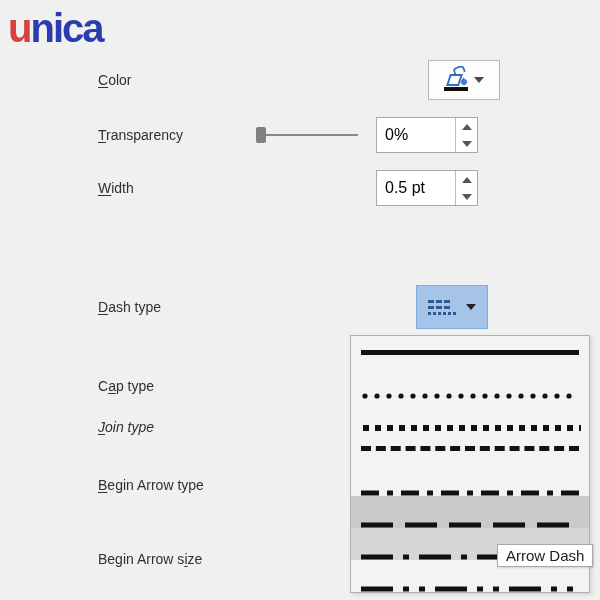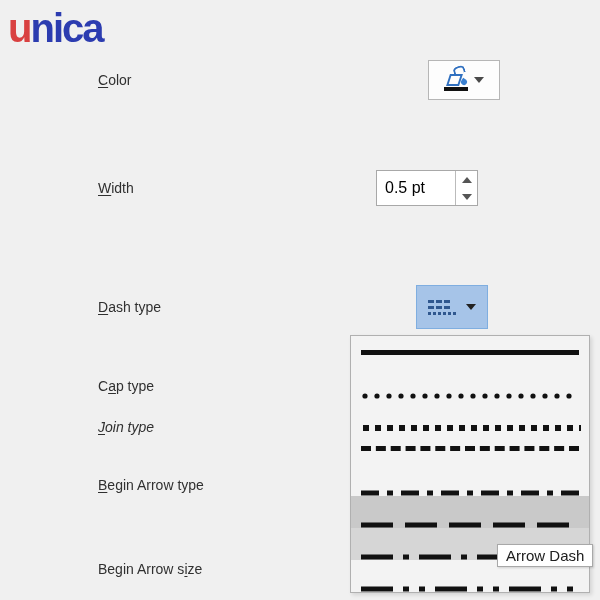--- a/index.html
+++ b/index.html
@@ -123,21 +123,21 @@
   .dash-icon { width:30px; display:flex; flex-direction:column; gap:3px;}
   .dash-icon .r1, .dash-icon .r2, .dash-icon .r3 { height:3px; display:flex; gap:2px;}
   .dash-icon .seg { background:#30588f; width:6px; height:100%; }
   .dash-icon .dot { background:#30588f; width:3px; height:100%; }
   .dash-btn .caret { border-top-color:#222; }
 
   
   .row-cap { top: 311px; }
   .row-join { top: 352px; font-style: italic; }
   .row-begin-type { top: 410px; }
-  .row-begin-size { top: 494px; text-align: right; }
+  .row-begin-size { top: 484px; text-align: right; }
 
   
   .dash-menu {
     position: absolute;
     top: 335px; left: 350px; width: 240px;
     background: #f3f3f3;
     border: 1px solid #b0b0b0;
     box-shadow: 2px 2px 4px rgba(0,0,0,.12);
   }
   .dash-item {
@@ -178,20 +178,40 @@
       <div class="bucket">
         <div class="handle"></div>
           <div class="can"></div>
           <div class="drop"></div>
           <div class="bar"></div>
       </div>
       <div class="caret"></div>
     </div>
   </div>
 
+  <div class="row row-trans">
+    <span class="lbl"><span class="ul">T</span>ransparency</span>
+    <div class="slider">
+      <div class="cap-l"></div>
+        <div class="track">
+          <div class="thumb"></div>
+        </div>
+    </div>
+    <div class="spin">
+      <input value="0%" style="">
+      <div class="arrows">
+        <div class="ar up">
+            <div class="tri"></div>
+          </div>
+        <div class="ar dn">
+            <div class="tri"></div>
+          </div>
+      </div>
+    </div>
+  </div>
 
   <div class="row row-width">
     <span class="lbl"><span class="ul">W</span>idth</span>
     <div class="spin">
       <input value="0.5 pt" style="">
       <div class="arrows">
         <div class="ar up">
             <div class="tri"></div>
           </div>
         <div class="ar dn">

